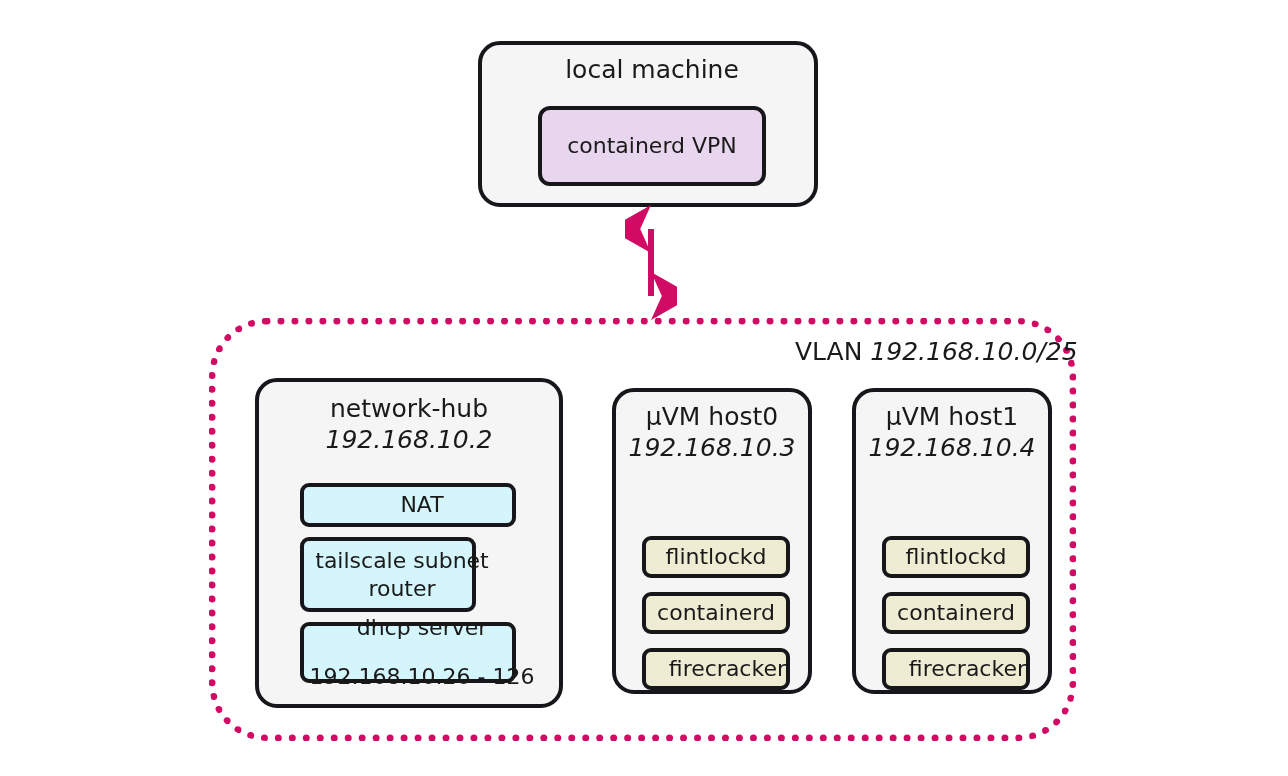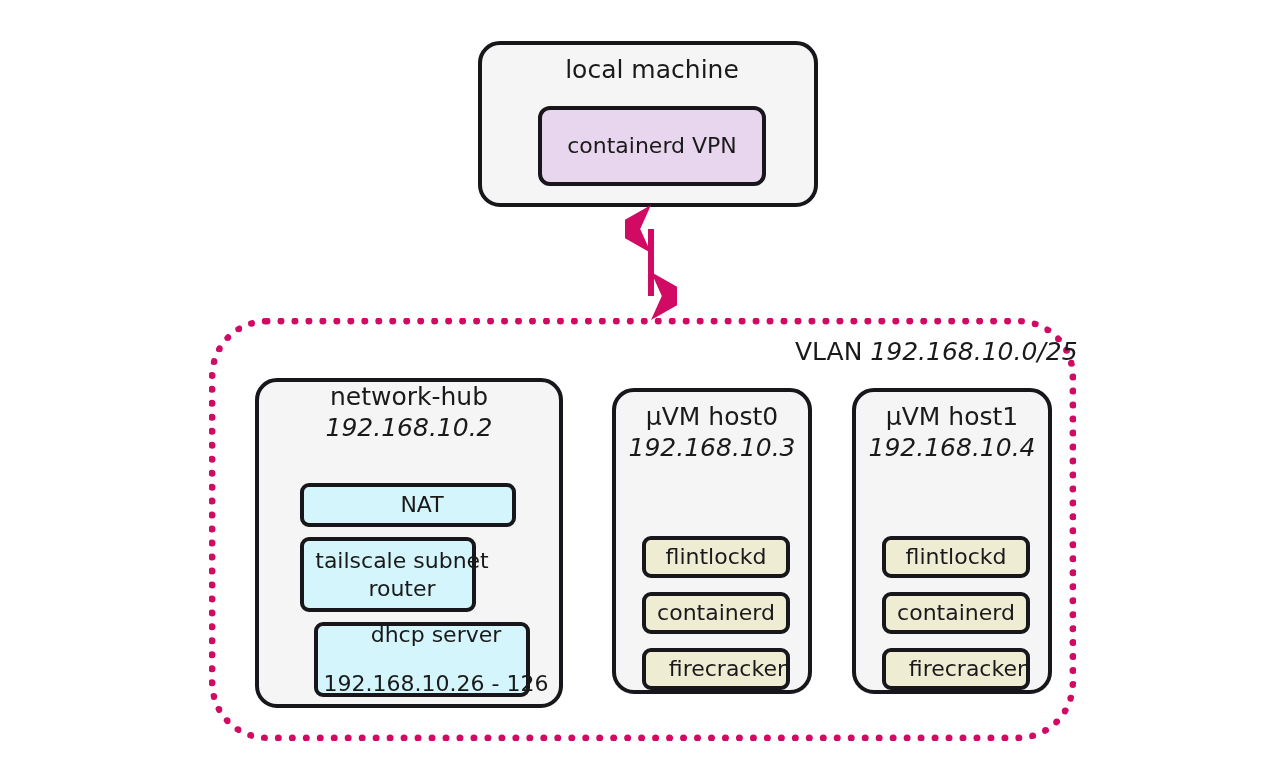--- a/index.html
+++ b/index.html
@@ -91,24 +91,24 @@
     line-height: 30px;
     white-space: pre;
   }
   #vlan-label .vlan-ip { font-style: italic; }
 
   
   #network-hub {
     left: 255px; top: 378px;
     width: 308px; height: 330px;
   }
-  #network-hub .node-title { }
+  #network-hub .node-title { margin-top: 12px; }
   #nat-chip        { left: 41px; top: 101px; width: 216px; height: 44px; }
   #subnet-router-chip { left: 41px; top: 155px; width: 176px; height: 75px; }
-  #dhcp-chip       { left: 55px; top: 240px; width: 216px; height: 75px; gap: 21px; }
+  #dhcp-chip       { left: 41px; top: 240px; width: 216px; height: 61px; gap: 21px; }
 
   
   #uvm-host0 {
     left: 612px; top: 388px;
     width: 200px; height: 306px;
   }
   #uvm-host1 {
     left: 852px; top: 388px;
     width: 200px; height: 306px;
   }

